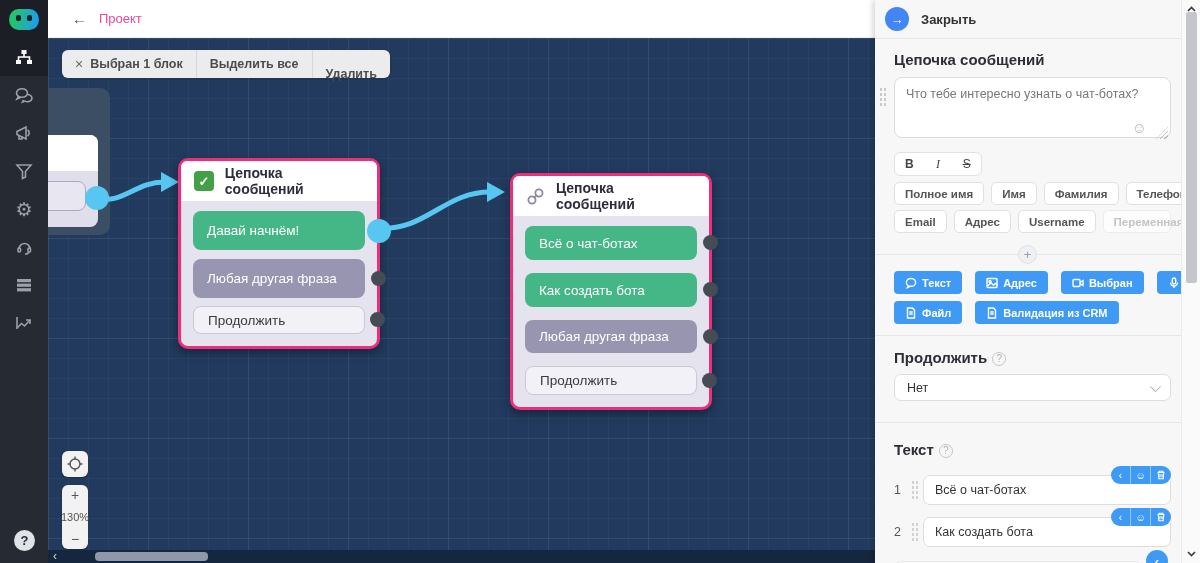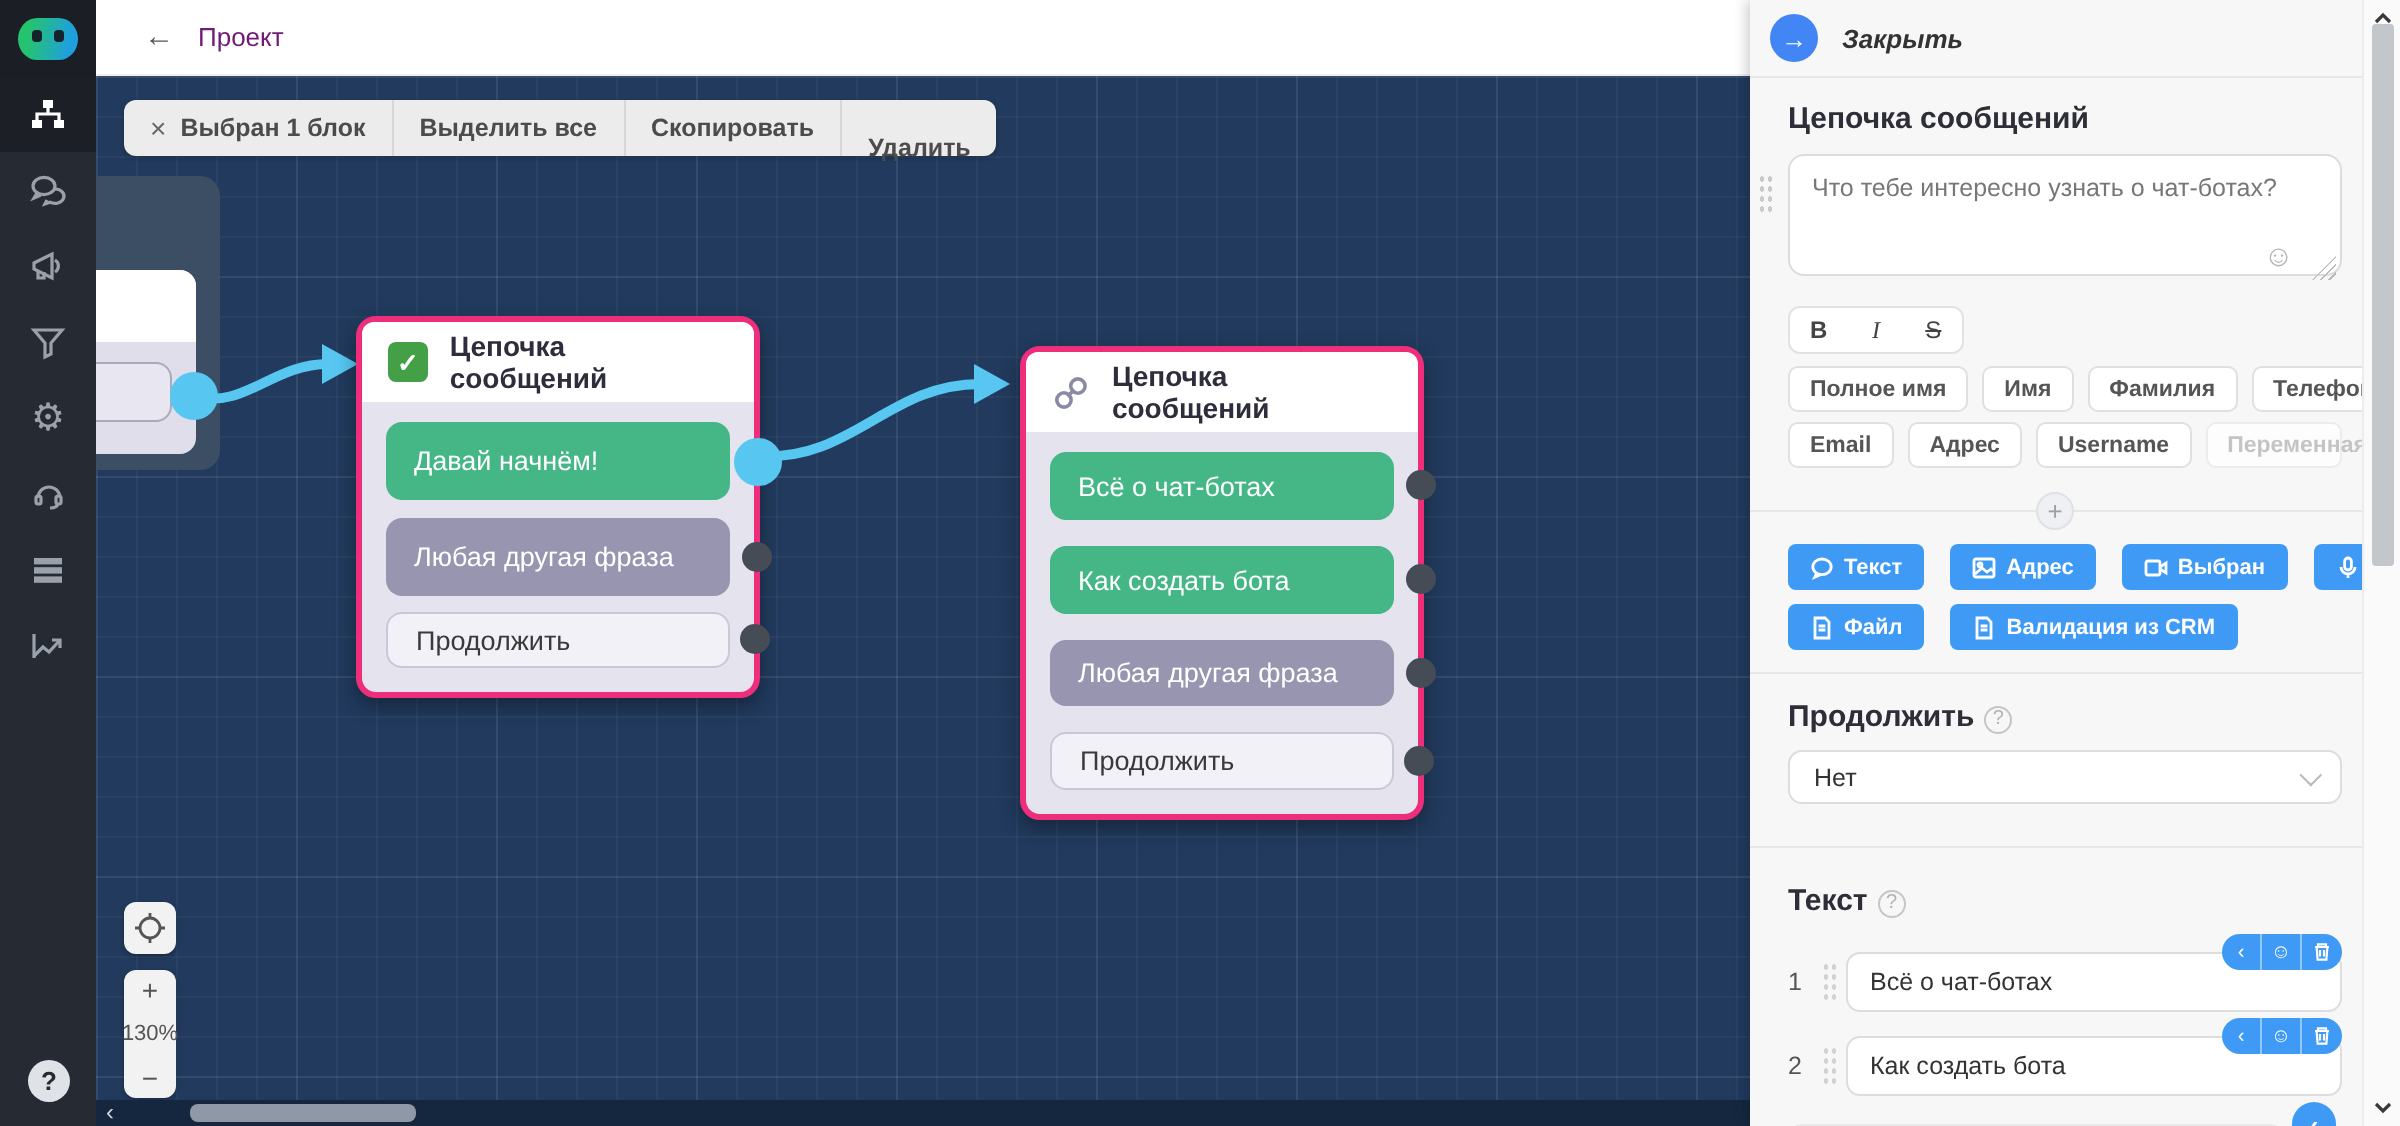--- a/index.html
+++ b/index.html
@@ -14,21 +14,21 @@
   #sidebar { left:0; top:38px; width:48px; height:525px; background:#262b33; display:flex; flex-direction:column; align-items:center; }
   .side-item { width:48px; height:38px; display:flex; align-items:center; justify-content:center; color:#9aa1ab; }
   .side-item.active { background:#1c2026; color:#fff; }
   .side-item svg { stroke:currentColor; fill:none; stroke-width:1.6; }
   .side-gear { font-size:19px; line-height:1; }
   #help-circle { position:absolute; left:14px; bottom:12px; width:21px; height:21px; border-radius:50%; background:#dfe3e8; color:#262b33; font-size:13px; font-weight:bold; display:flex; align-items:center; justify-content:center; }
 
   
   #topbar { left:48px; top:0; width:827px; height:38px; background:#fff; display:flex; align-items:center; gap:12px; padding-left:24px; border-bottom:1px solid #f0f0f0; }
   #topbar .back { color:#555; font-size:15px; }
-  #topbar .proj { color:#701a75; font-size:13px; }
+  #topbar .proj { color:#ec4899; font-size:13px; }
 
   
   #canvas { left:48px; top:38px; width:827px; height:525px; overflow:hidden;
     background-color:#213a5d;
     background-image:
       linear-gradient(rgba(255,255,255,.055) 1px, transparent 1px),
       linear-gradient(90deg, rgba(255,255,255,.055) 1px, transparent 1px),
       linear-gradient(rgba(255,255,255,.035) 1px, transparent 1px),
       linear-gradient(90deg, rgba(255,255,255,.035) 1px, transparent 1px);
     background-size:100px 100px,100px 100px,20px 20px,20px 20px; }
@@ -66,21 +66,21 @@
   
   #h-scroll { left:0; top:512px; width:827px; height:13px; background:#15273e; }
   #h-scroll .arrow { position:absolute; left:5px; top:0; color:#cfd6de; font-size:12px; line-height:13px; }
   #h-scroll .thumb { position:absolute; left:47px; top:2px; width:113px; height:9px; background:#8f98a6; border-radius:4px; }
 
   
   #panel { left:875px; top:0; width:306px; height:563px; background:#f7f7f8; box-shadow:-2px 0 6px rgba(0,0,0,.18); overflow:hidden; }
   .divider { height:1px; background:#e6e6e6; }
   #close-row { display:flex; align-items:center; gap:12px; padding:7px 0 7px 10px; height:38px; }
   #close-circle { width:24px; height:24px; border-radius:50%; background:#4285f4; color:#fff; font-size:13px; display:flex; align-items:center; justify-content:center; }
-  #close-row .lbl { font-size:13px; font-weight:bold; color:#333;font-style:italic; }
+  #close-row .lbl { font-size:13px; font-weight:bold; color:#333; }
   .p-pad { padding-left:19px; padding-right:10px; }
   .p-title { font-size:15px; font-weight:bold; color:#2e2e38; margin-top:12px; }
   .q-circle { display:inline-flex; width:14px; height:14px; border:1px solid #c6c6c6; border-radius:50%; color:#b2b2b2; font-size:10px; align-items:center; justify-content:center; font-weight:normal; vertical-align:1px; margin-left:5px; }
 
   #msg-wrap { position:relative; margin-top:9px; }
   #msg-handle { position:absolute; left:-15px; top:10px; width:7px; height:20px;
     background-image:radial-gradient(#c9c9c9 1px, transparent 1.2px); background-size:4px 5px; }
   #msg-box { width:277px; height:61px; background:#fff; border:1px solid #dcdcdc; border-radius:8px; resize:none; outline:none; padding:9px 11px; font-family:"Liberation Sans",sans-serif; font-size:12.5px; color:#777; }
   #msg-smiley { position:absolute; right:24px; bottom:6px; color:#b5b5b5; font-size:15px; }
   #msg-resize { position:absolute; right:3px; bottom:3px; width:12px; height:12px;
@@ -206,21 +206,20 @@
     <polygon points="457,154 439,144 439,164" fill="#57c7f2"></polygon>
     <circle cx="49" cy="160" r="12" fill="#57c7f2"></circle>
   </svg>
 
   <div id="sel-toolbar" class="abs">
     <div class="seg">
       <span class="x">×</span>
       <span>Выбран 1 блок</span>
     </div>
     <div class="seg">Выделить все</div>
-    <div class="seg">Скопировать</div>
     <div class="seg">Удалить</div>
   </div>
 
   <div class="flow-node abs" style="left:130px;top:120px;width:202px;">
     <div class="node-head" style="height:40px;">
       <span class="checkbox">✓</span>
       <span>Цепочка сообщений</span>
     </div>
     <div class="node-body">
       <div class="node-btn nb-green" style="height:39px;">

